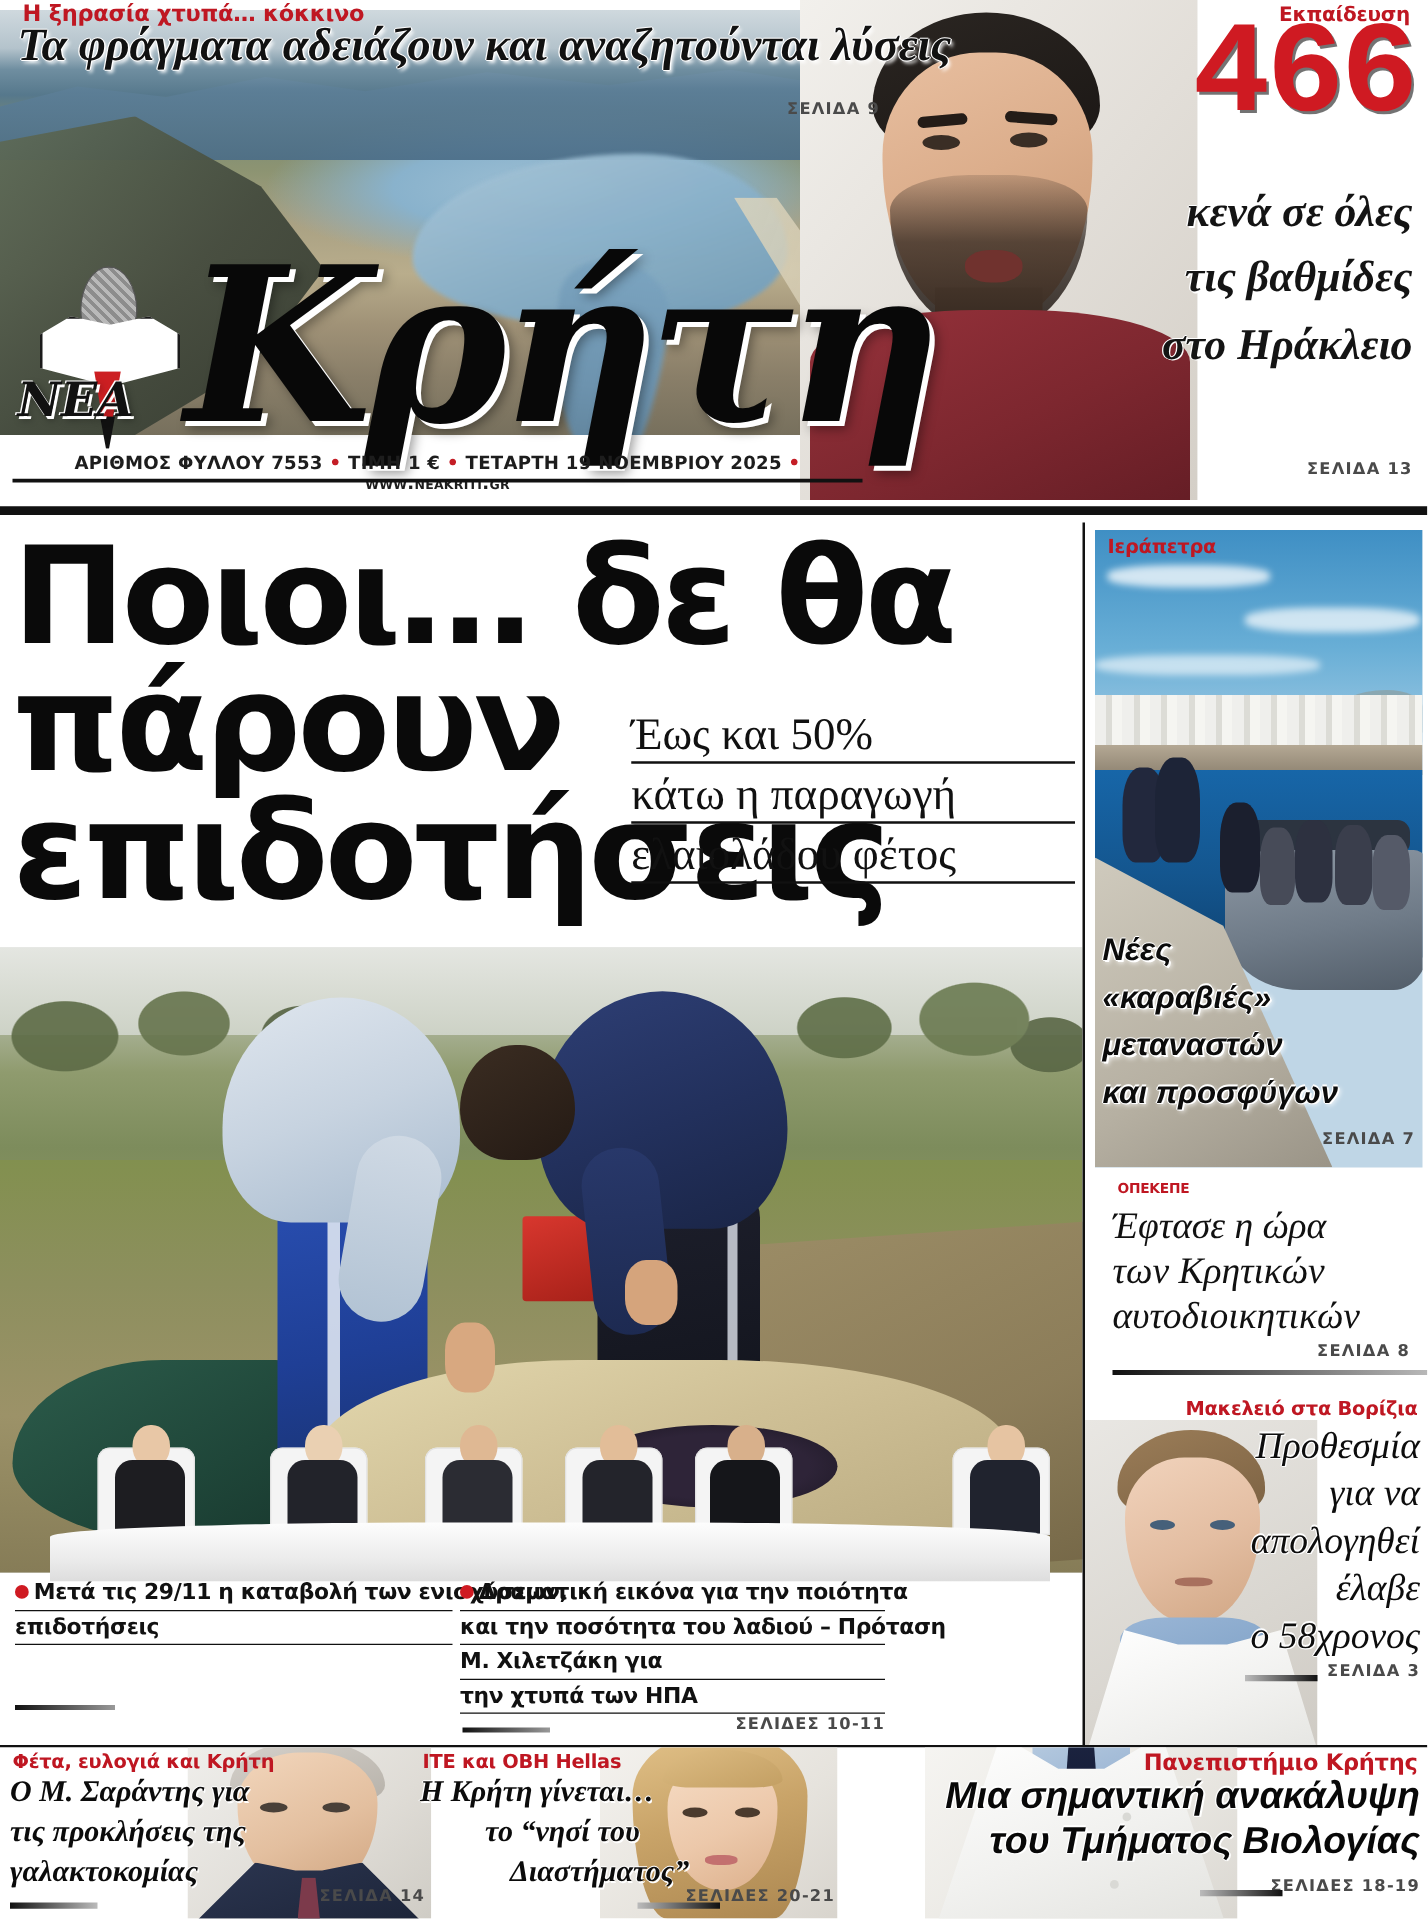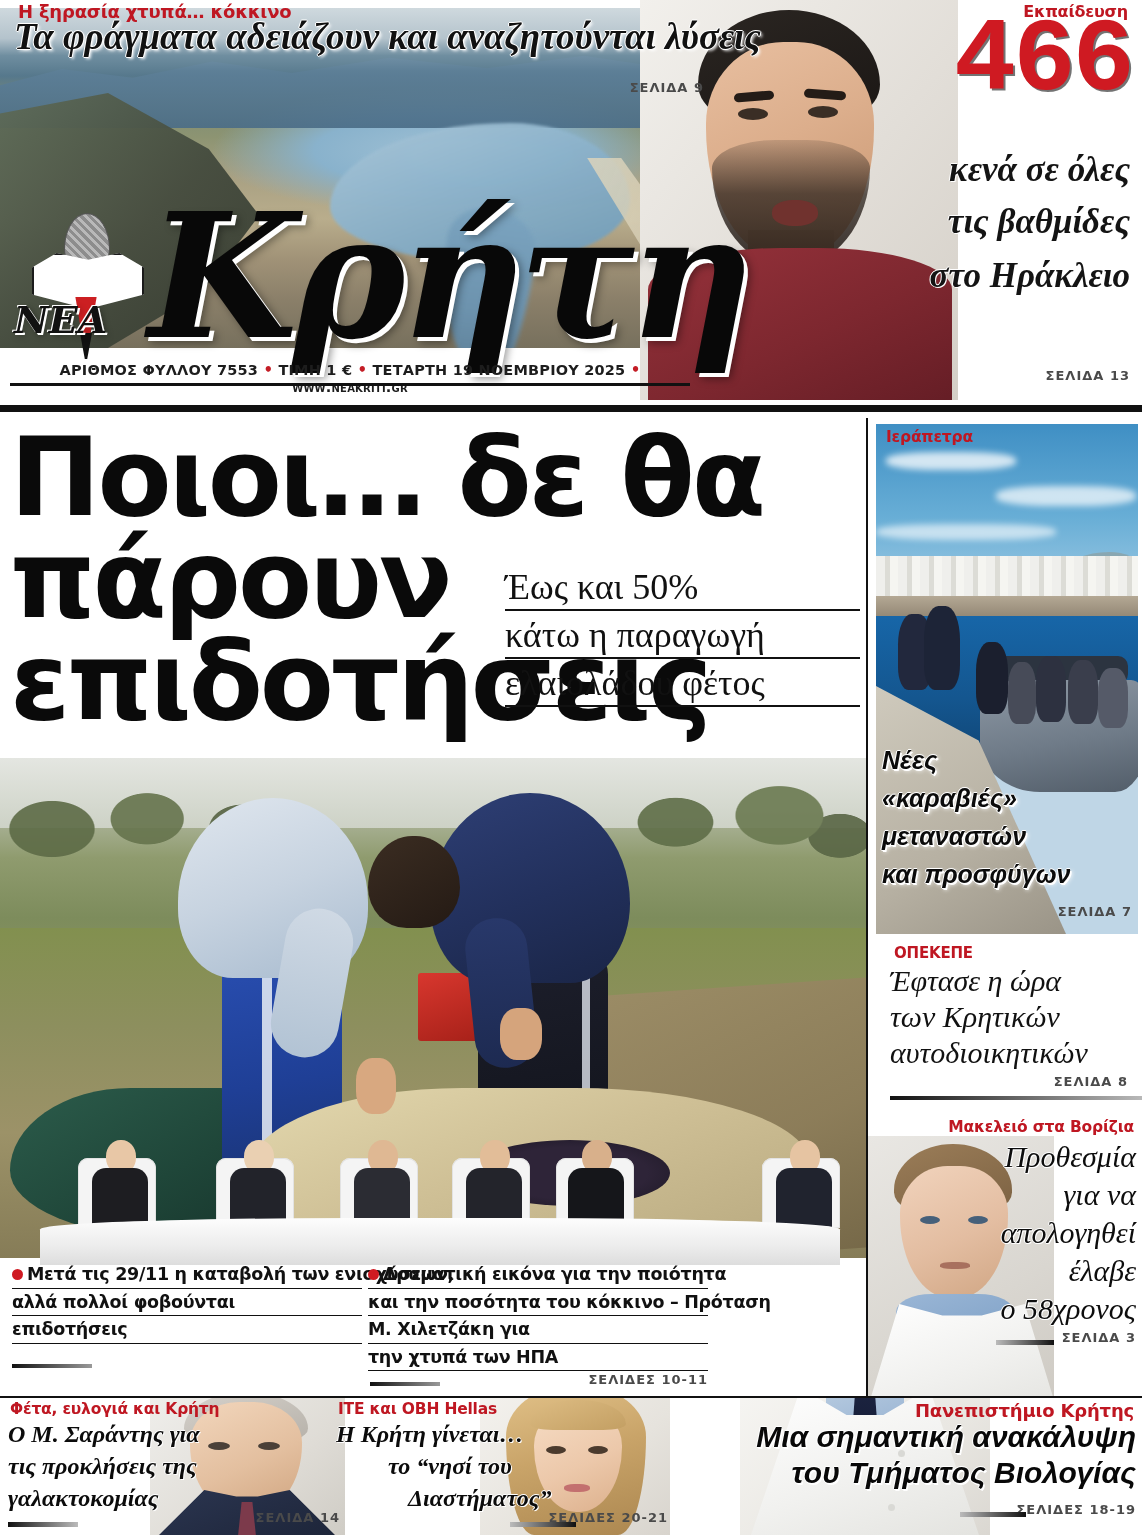--- a/index.html
+++ b/index.html
@@ -371,21 +371,21 @@
     text-shadow:1.5px 1.5px 0 #fff,-1px 0 0 #fff,0 -1px 0 #fff,0 1px 0 #fff,2px 2px 4px rgba(255,255,255,.9);
   }
   #ier-hl1{top:330px;}
   #ier-hl2{top:368px;}
   #ier-hl3{top:406px;}
   #ier-hl4{top:444px;}
   #ier-ref{right:10px;top:486px;width:140px;}
 
   
   #opekepe{left:8px;top:526px;width:262px;height:190px;}
-  #opekepe-kicker{left:18px;top:0;font-size:15px;text-align:right;}
+  #opekepe-kicker{left:18px;top:0;font-size:11px;text-align:right;}
   .op-line{
     position:absolute;left:14px;
     font-family:"Liberation Serif", serif;
     font-style:italic;
     font-size:30px;line-height:1;color:#111;white-space:nowrap;
   }
   #op1{top:22px;}
   #op2{top:58px;}
   #op3{top:94px;}
   #opekepe-ref{right:10px;top:130px;width:150px;}
@@ -642,29 +642,28 @@
       <div class="glass" style="left:820px;"></div>
 
       <div class="abs" id="panel-table"></div>
     </div>
 
     <div class="abs" id="bullets">
       <div class="bul-col" id="bul-col1">
         <div class="bul-line">
           <span class="bul-dot"></span><span>Μετά τις 29/11 η καταβολή των ενισχύσεων,</span>
         </div>
-        <div class="bul-line">αλλά πολλοί φοβούνται</div>
         <div class="bul-line">επιδοτήσεις</div>
       </div>
 
       <div class="bul-col" id="bul-col2">
         <div class="bul-line">
           <span class="bul-dot"></span><span>Δραματική εικόνα για την ποιότητα</span>
         </div>
-        <div class="bul-line">και την ποσότητα του κόκκινο – Πρόταση</div>
+        <div class="bul-line">και την ποσότητα του λαδιού – Πρόταση</div>
         <div class="bul-line">Μ. Χιλετζάκη για</div>
         <div class="bul-line">την χτυπά των ΗΠΑ</div>
       </div>
 
       <div class="abs" id="bul-rule-left"></div>
       <div class="abs" id="bul-ref-rule"></div>
       <div class="abs page-ref" id="bul-ref">ΣΕΛΙΔΕΣ 10-11</div>
     </div>
   </div>
 

